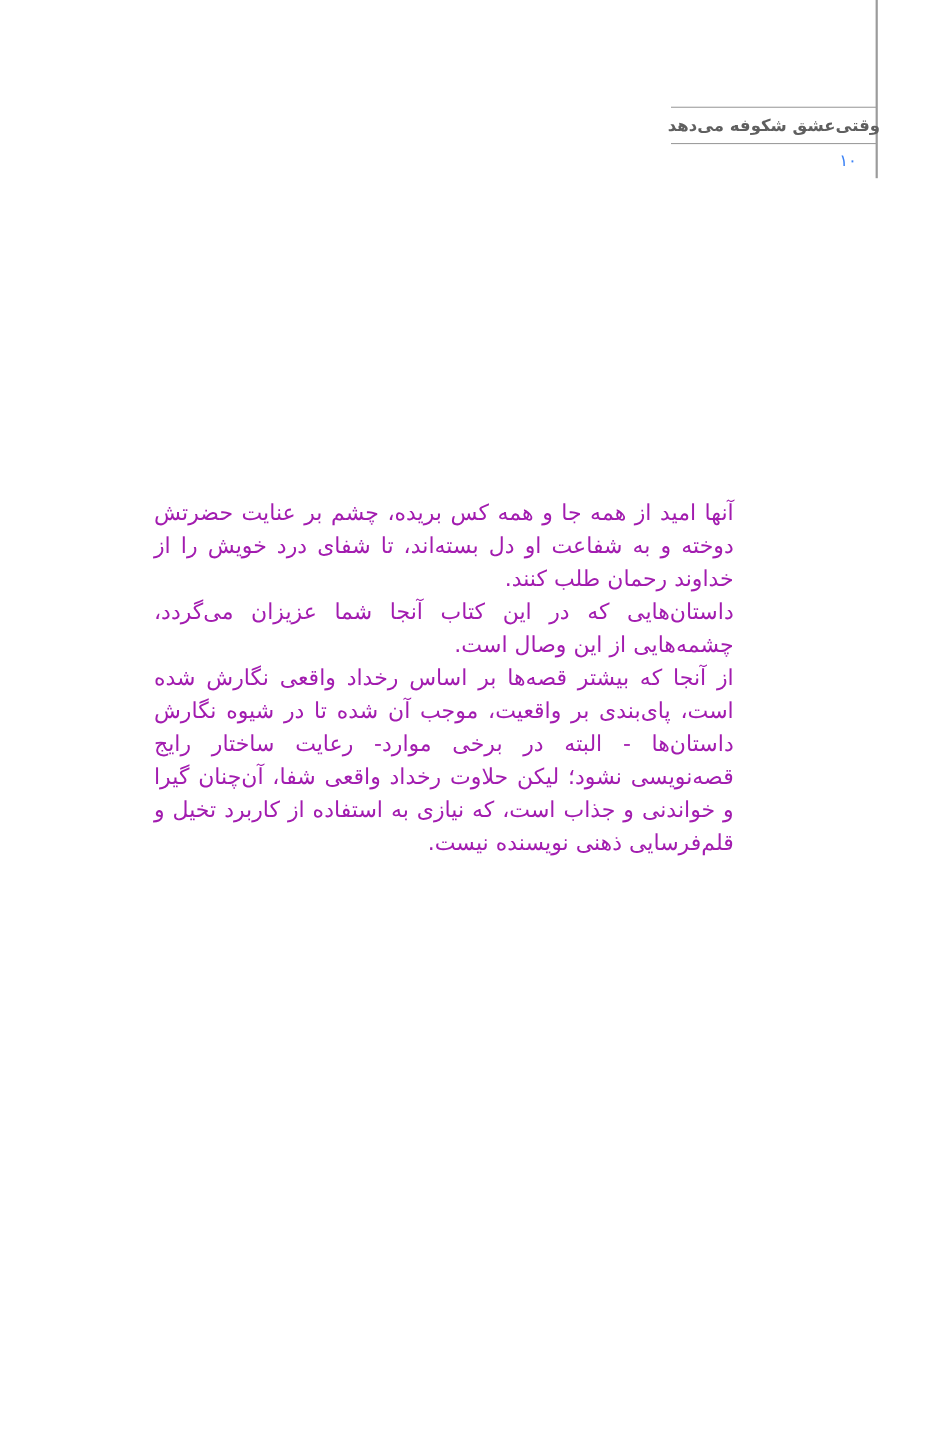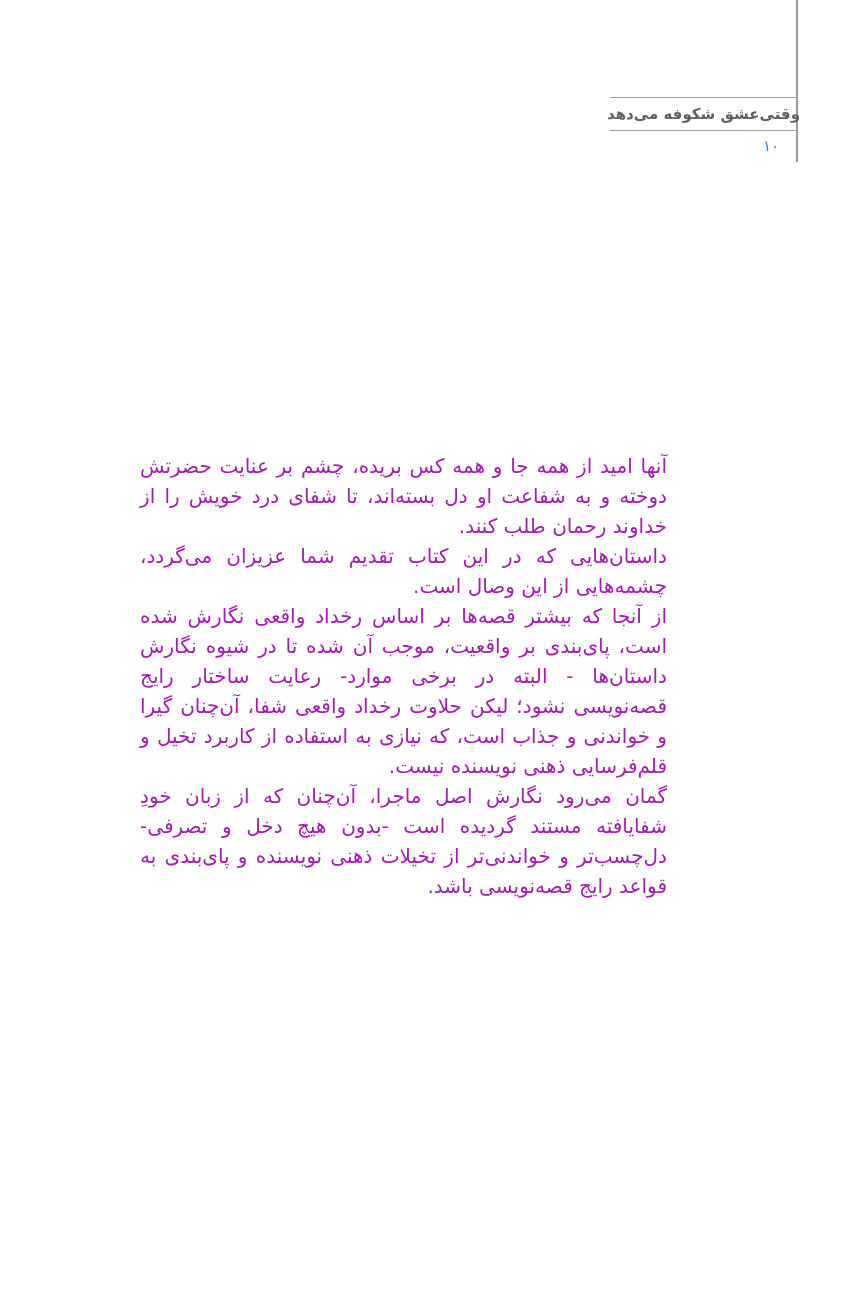--- a/index.html
+++ b/index.html
@@ -81,18 +81,17 @@
   <div class="corner-rule"></div>
 
   <header class="running-head">
     <span class="book-title">وقتی‌عشق شکوفه می‌دهد</span>
   </header>
 
   <div class="page-number">۱۰</div>
 
   <main class="body-text">
     <p>آنها امید از همه جا و همه کس بریده، چشم بر عنایت حضرتش دوخته و به شفاعت او دل بسته‌اند، تا شفای درد خویش را از خداوند رحمان طلب کنند.</p>
-    <p>داستان‌هایی که در این کتاب تقدیم شما عزیزان می‌گردد، چشمه‌هایی از این وصال است.</p>
+    <p>داستان‌هایی که در این کتاب آنجا شما عزیزان می‌گردد، چشمه‌هایی از این وصال است.</p>
     <p>از آنجا که بیشتر قصه‌ها بر اساس رخداد واقعی نگارش شده است، پای‌بندی بر واقعیت، موجب آن شده تا در شیوه نگارش داستان‌ها - البته در برخی موارد- رعایت ساختار رایج قصه‌نویسی نشود؛ لیکن حلاوت رخداد واقعی شفا، آن‌چنان گیرا و خواندنی و جذاب است، که نیازی به استفاده از کاربرد تخیل و قلم‌فرسایی ذهنی نویسنده نیست.</p>
-    <p>گمان می‌رود نگارش اصل ماجرا، آن‌چنان که از زبان خودِ شفایافته مستند گردیده است -بدون هیچ دخل و تصرفی- دل‌چسب‌تر و خواندنی‌تر از تخیلات ذهنی نویسنده و پای‌بندی به قواعد رایج قصه‌نویسی باشد.</p>
   </main>
 
 </div>
 
 </body></html>

